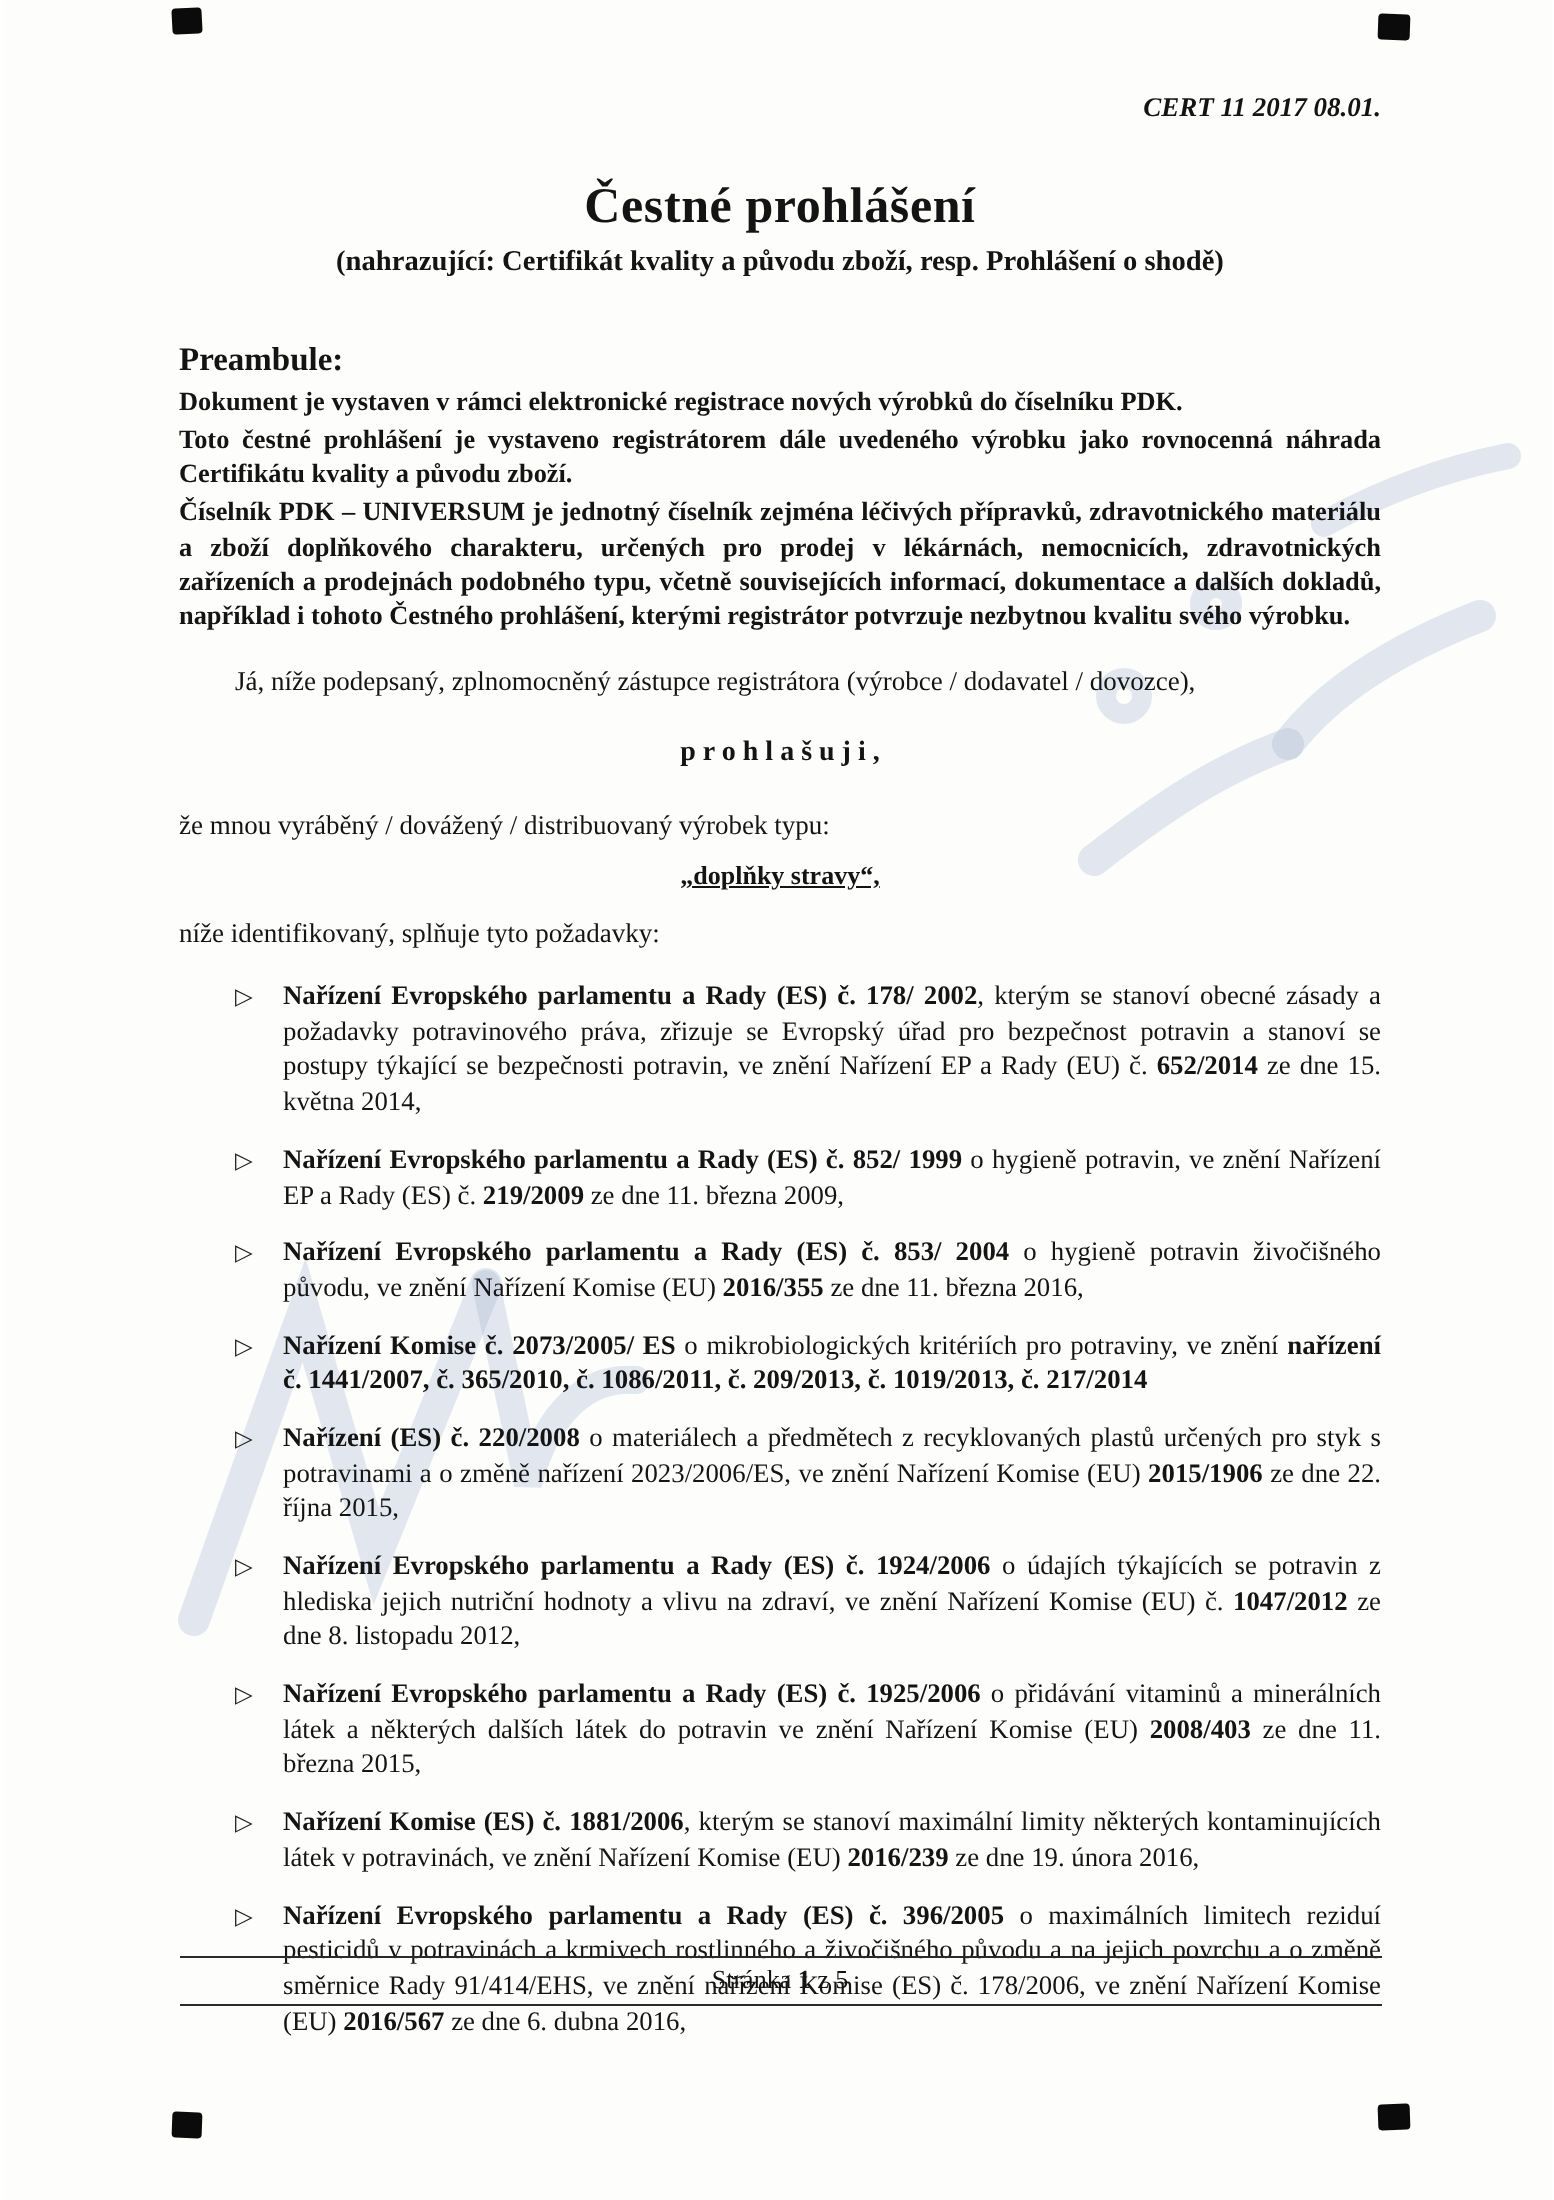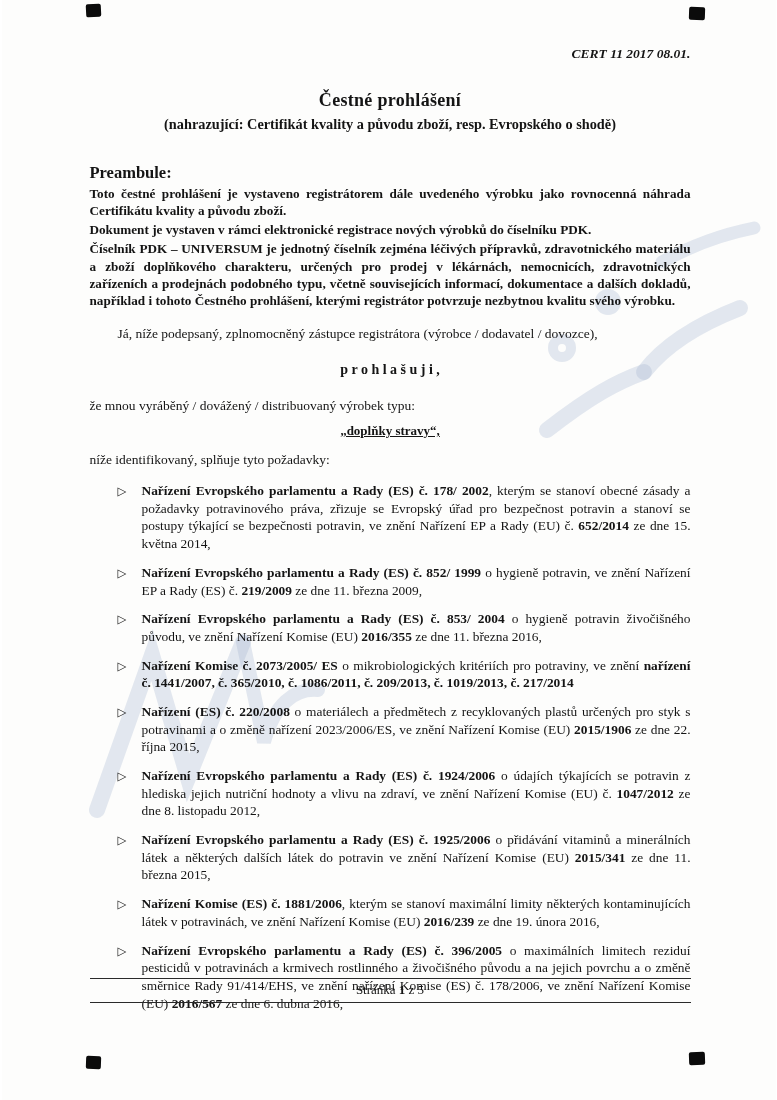--- a/index.html
+++ b/index.html
@@ -12,21 +12,21 @@
   .corner-mark { position:absolute; width:15px; height:13px; background:#0b0b0b; border-radius:2px; }
   .cm-tl { left:84px; top:4px;  transform:rotate(-3deg); }
   .cm-tr { left:687px; top:7px; transform:rotate(2deg); width:16px; }
   .cm-bl { left:84px; top:1056px; transform:rotate(2deg); }
   .cm-br { left:687px; top:1052px; transform:rotate(-2deg); width:16px; }
 
   .content { position:absolute; left:88px; top:0; width:601px; }
 
   .header-ref { margin-top:46px; text-align:right; font-style:italic; font-weight:700; font-size:13.5px; }
 
-  .title { margin-top:28px; text-align:center; font-size:18px; font-weight:700; letter-spacing:.3px; }
+  .title { margin-top:28px; text-align:center; font-size:25px; font-weight:700; letter-spacing:.3px; }
   .subtitle { margin-top:5px; text-align:center; font-size:14.3px; font-weight:700; }
 
   .preambule-heading { margin-top:30px; font-size:16.5px; font-weight:700; }
   .pre-par { margin-top:2px; font-size:13.2px; font-weight:700; line-height:1.3; text-align:justify; }
 
   .decl-intro { margin-top:17px; padding-left:28px; font-size:13.5px; }
   .decl-verb { margin-top:20px; text-align:center; font-size:14px; font-weight:700; }
   .product-line { margin-top:20px; font-size:13.5px; }
   .product-type { margin-top:9px; text-align:center; font-size:13px; font-weight:700; text-decoration:underline; }
   .req-intro { margin-top:13px; font-size:13.5px; }
@@ -61,25 +61,25 @@
 
   <div class="corner-mark cm-tl"></div>
   <div class="corner-mark cm-tr"></div>
   <div class="corner-mark cm-bl"></div>
   <div class="corner-mark cm-br"></div>
 
   <div class="content">
     <div class="header-ref">CERT 11 2017 08.01.</div>
 
     <h1 class="title">Čestné prohlášení</h1>
-    <div class="subtitle">(nahrazující: Certifikát kvality a původu zboží, resp. Evropského o shodě)</div>
+    <div class="subtitle">(nahrazující: Certifikát kvality a původu zboží, resp. Prohlášení o shodě)</div>
 
     <div class="preambule-heading">Preambule:</div>
+    <p class="pre-par">Dokument je vystaven v rámci elektronické registrace nových výrobků do číselníku PDK.</p>
     <p class="pre-par">Toto čestné prohlášení je vystaveno registrátorem dále uvedeného výrobku jako rovnocenná náhrada Certifikátu kvality a původu zboží.</p>
-    <p class="pre-par">Dokument je vystaven v rámci elektronické registrace nových výrobků do číselníku PDK.</p>
     <p class="pre-par">Číselník PDK – UNIVERSUM je jednotný číselník zejména léčivých přípravků, zdravotnického materiálu a zboží doplňkového charakteru, určených pro prodej v lékárnách, nemocnicích, zdravotnických zařízeních a prodejnách podobného typu, včetně souvisejících informací, dokumentace a dalších dokladů, například i tohoto Čestného prohlášení, kterými registrátor potvrzuje nezbytnou kvalitu svého výrobku.</p>
 
     <p class="decl-intro">Já, níže podepsaný, zplnomocněný zástupce registrátora (výrobce / dodavatel / dovozce),</p>
     <p class="decl-verb">p r o h l a š u j i ,</p>
     <p class="product-line">že mnou vyráběný / dovážený  / distribuovaný výrobek typu:</p>
     <p class="product-type">„doplňky stravy“,</p>
     <p class="req-intro">níže identifikovaný, splňuje tyto požadavky:</p>
 
     <div class="req-list">
         <div class="req-item">
@@ -101,21 +101,21 @@
         <div class="req-item">
           <span class="bullet">▷</span>
           <div class="req-text"><span class="b">Nařízení (ES) č. 220/2008</span><span> o materiálech a předmětech z recyklovaných plastů určených pro styk s potravinami a o změně nařízení 2023/2006/ES, ve znění Nařízení Komise (EU) </span><span class="b">2015/1906</span><span> ze dne 22. října 2015,</span></div>
         </div>
         <div class="req-item">
           <span class="bullet">▷</span>
           <div class="req-text"><span class="b">Nařízení Evropského parlamentu a Rady (ES) č. 1924/2006</span><span> o údajích týkajících se potravin z hlediska jejich nutriční hodnoty a vlivu na zdraví, ve znění Nařízení Komise (EU) č. </span><span class="b">1047/2012</span><span> ze dne 8. listopadu 2012,</span></div>
         </div>
         <div class="req-item">
           <span class="bullet">▷</span>
-          <div class="req-text"><span class="b">Nařízení Evropského parlamentu a Rady (ES) č. 1925/2006</span><span>  o přidávání vitaminů a minerálních látek a některých dalších látek do potravin ve znění Nařízení Komise (EU) </span><span class="b">2015/341</span><span> ze dne 11. března 2015,</span></div>
+          <div class="req-text"><span class="b">Nařízení Evropského parlamentu a Rady (ES) č. 1925/2006</span><span>  o přidávání vitaminů a minerálních látek a některých dalších látek do potravin ve znění Nařízení Komise (EU) </span><span class="b">2008/403</span><span> ze dne 11. března 2015,</span></div>
         </div>
         <div class="req-item">
           <span class="bullet">▷</span>
           <div class="req-text"><span class="b">Nařízení Komise (ES) č. 1881/2006</span><span>, kterým se stanoví maximální limity některých kontaminujících látek v potravinách, ve znění Nařízení Komise (EU) </span><span class="b">2016/239</span><span> ze dne 19. února 2016,</span></div>
         </div>
         <div class="req-item">
           <span class="bullet">▷</span>
           <div class="req-text"><span class="b">Nařízení Evropského parlamentu a Rady (ES) č. 396/2005</span><span> o maximálních limitech reziduí pesticidů v potravinách a krmivech rostlinného a živočišného původu a na jejich povrchu a o změně směrnice Rady 91/414/EHS, ve znění nařízení Komise (ES) č. 178/2006, ve znění Nařízení Komise (EU) </span><span class="b">2016/567</span><span> ze dne 6. dubna 2016,</span></div>
         </div>
       </div>

